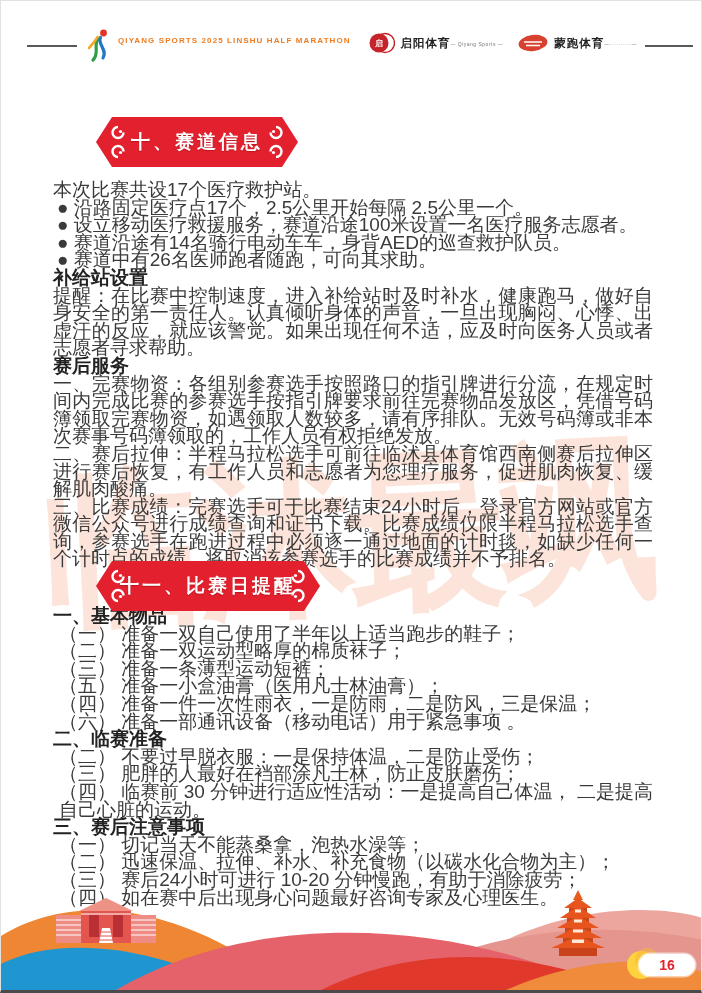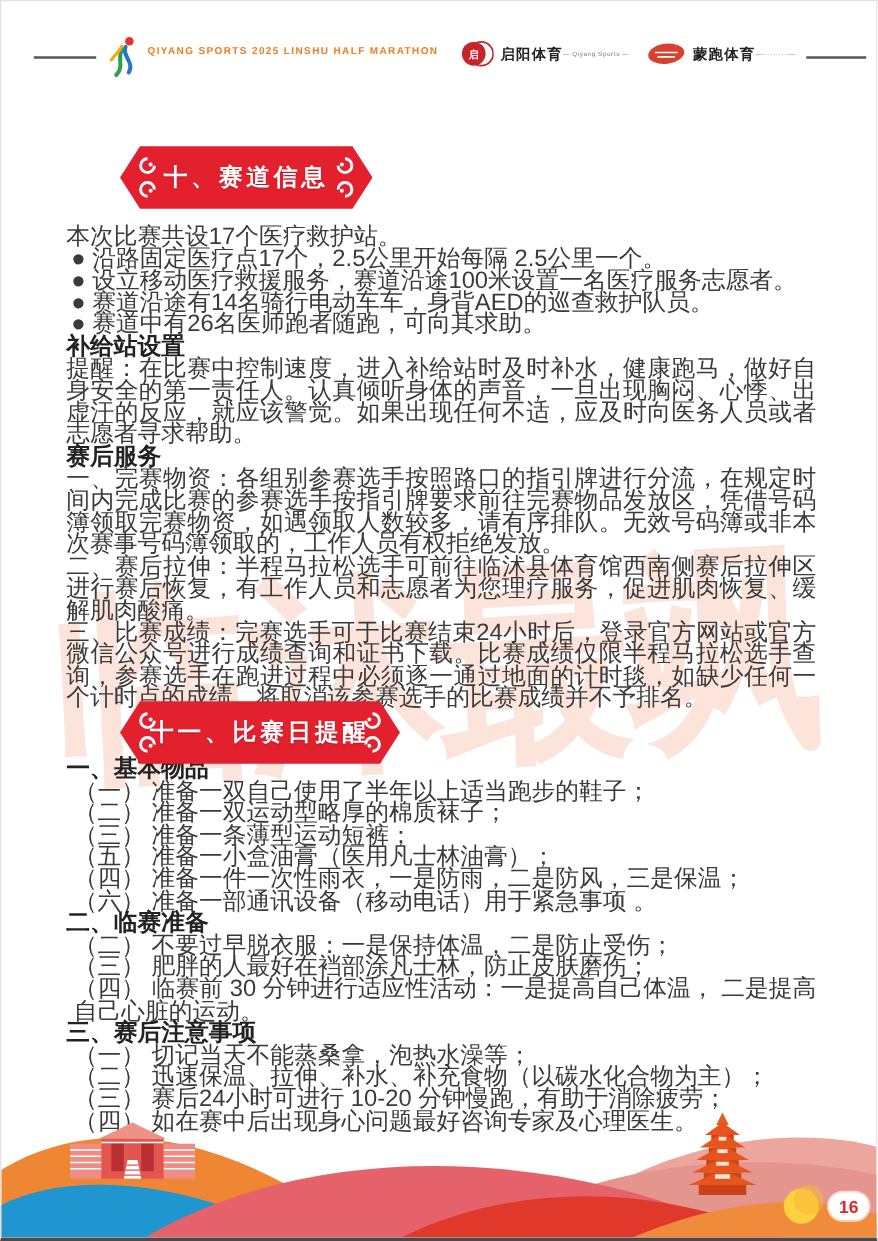--- a/index.html
+++ b/index.html
@@ -43,21 +43,21 @@
   
   .watermark{
     position:absolute;left:36px;top:436px;z-index:0;
     font-size:172px;font-weight:bold;color:rgba(243,150,112,0.26);
     transform:rotate(-3deg) scaleX(0.92);transform-origin:left top;
     white-space:nowrap;letter-spacing:-6px;pointer-events:none;
   }
   
   .footer{position:absolute;left:0;bottom:0;width:702px;height:112px;z-index:2;pointer-events:none;}
   .page-pill{
-    position:absolute;right:8px;bottom:14px;width:32px;height:22px;background:#fff;
+    position:absolute;right:8px;bottom:14px;width:56px;height:22px;background:#fff;
     border-radius:11px;display:flex;align-items:center;justify-content:center;
     z-index:3;box-shadow:0 0 0 1.5px rgba(255,255,255,.6);
   }
   .page-pill span{color:#e3242e;font-weight:bold;font-size:14px;}
   .moon{position:absolute;right:44px;bottom:8px;z-index:3;}
 </style>
 </head>
 <body>
 
 <div class="page">

